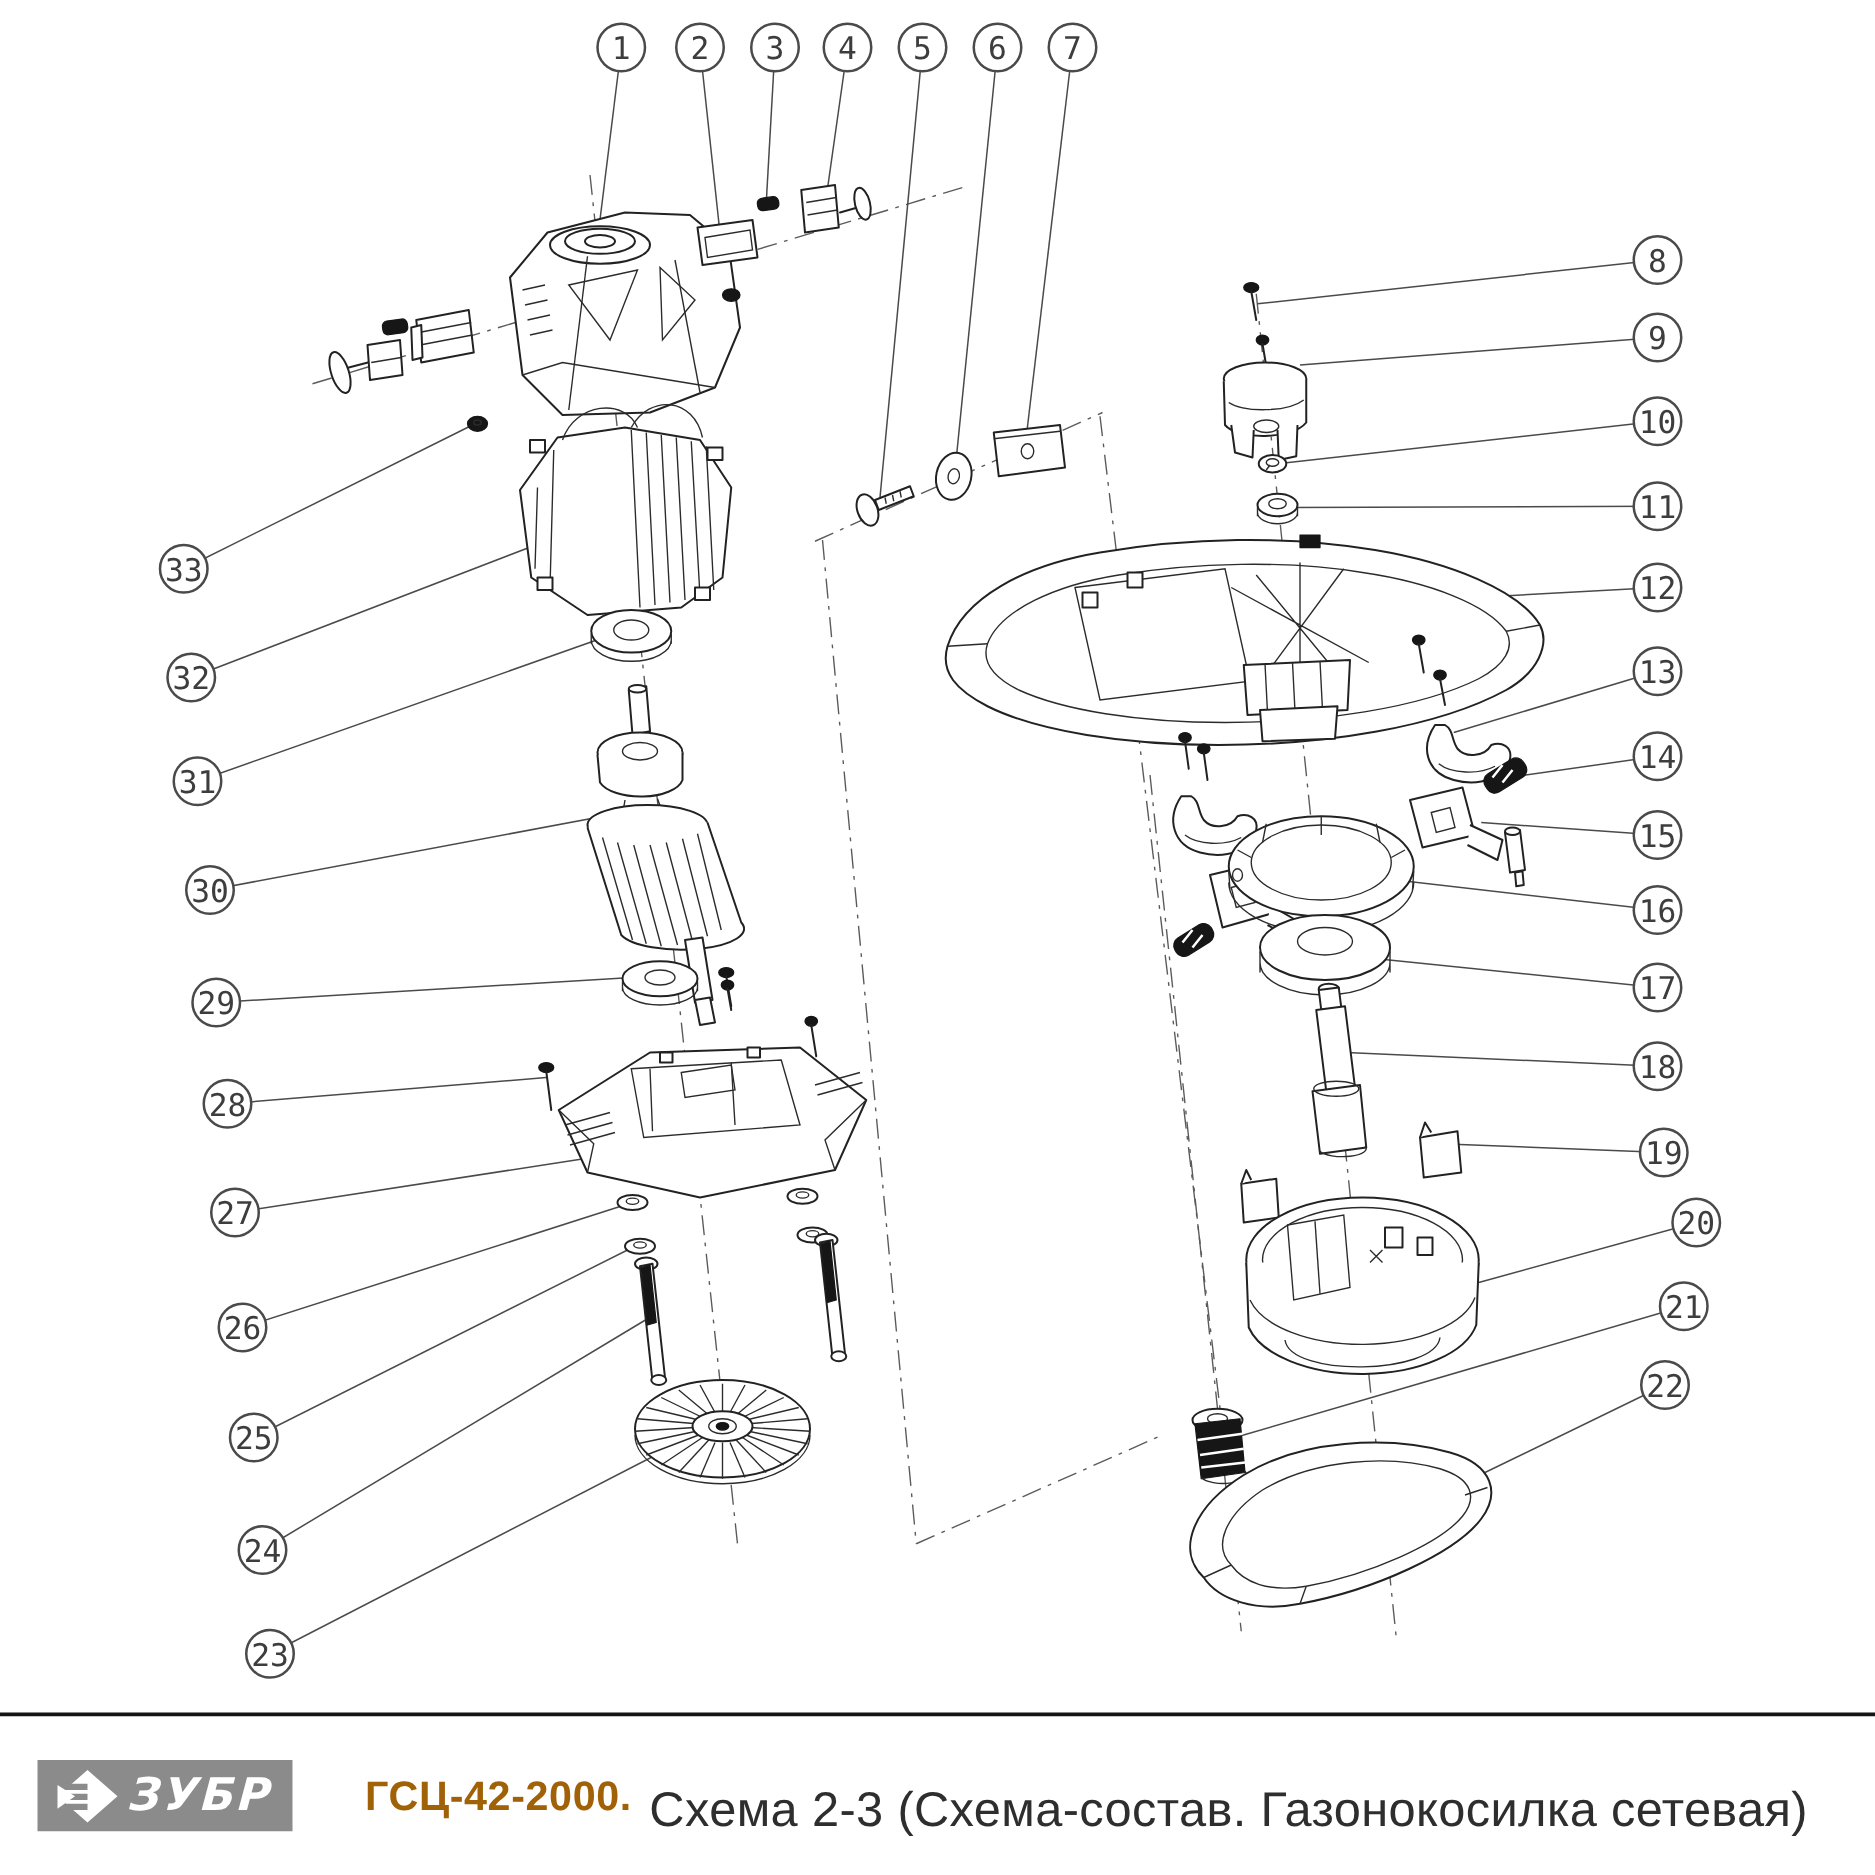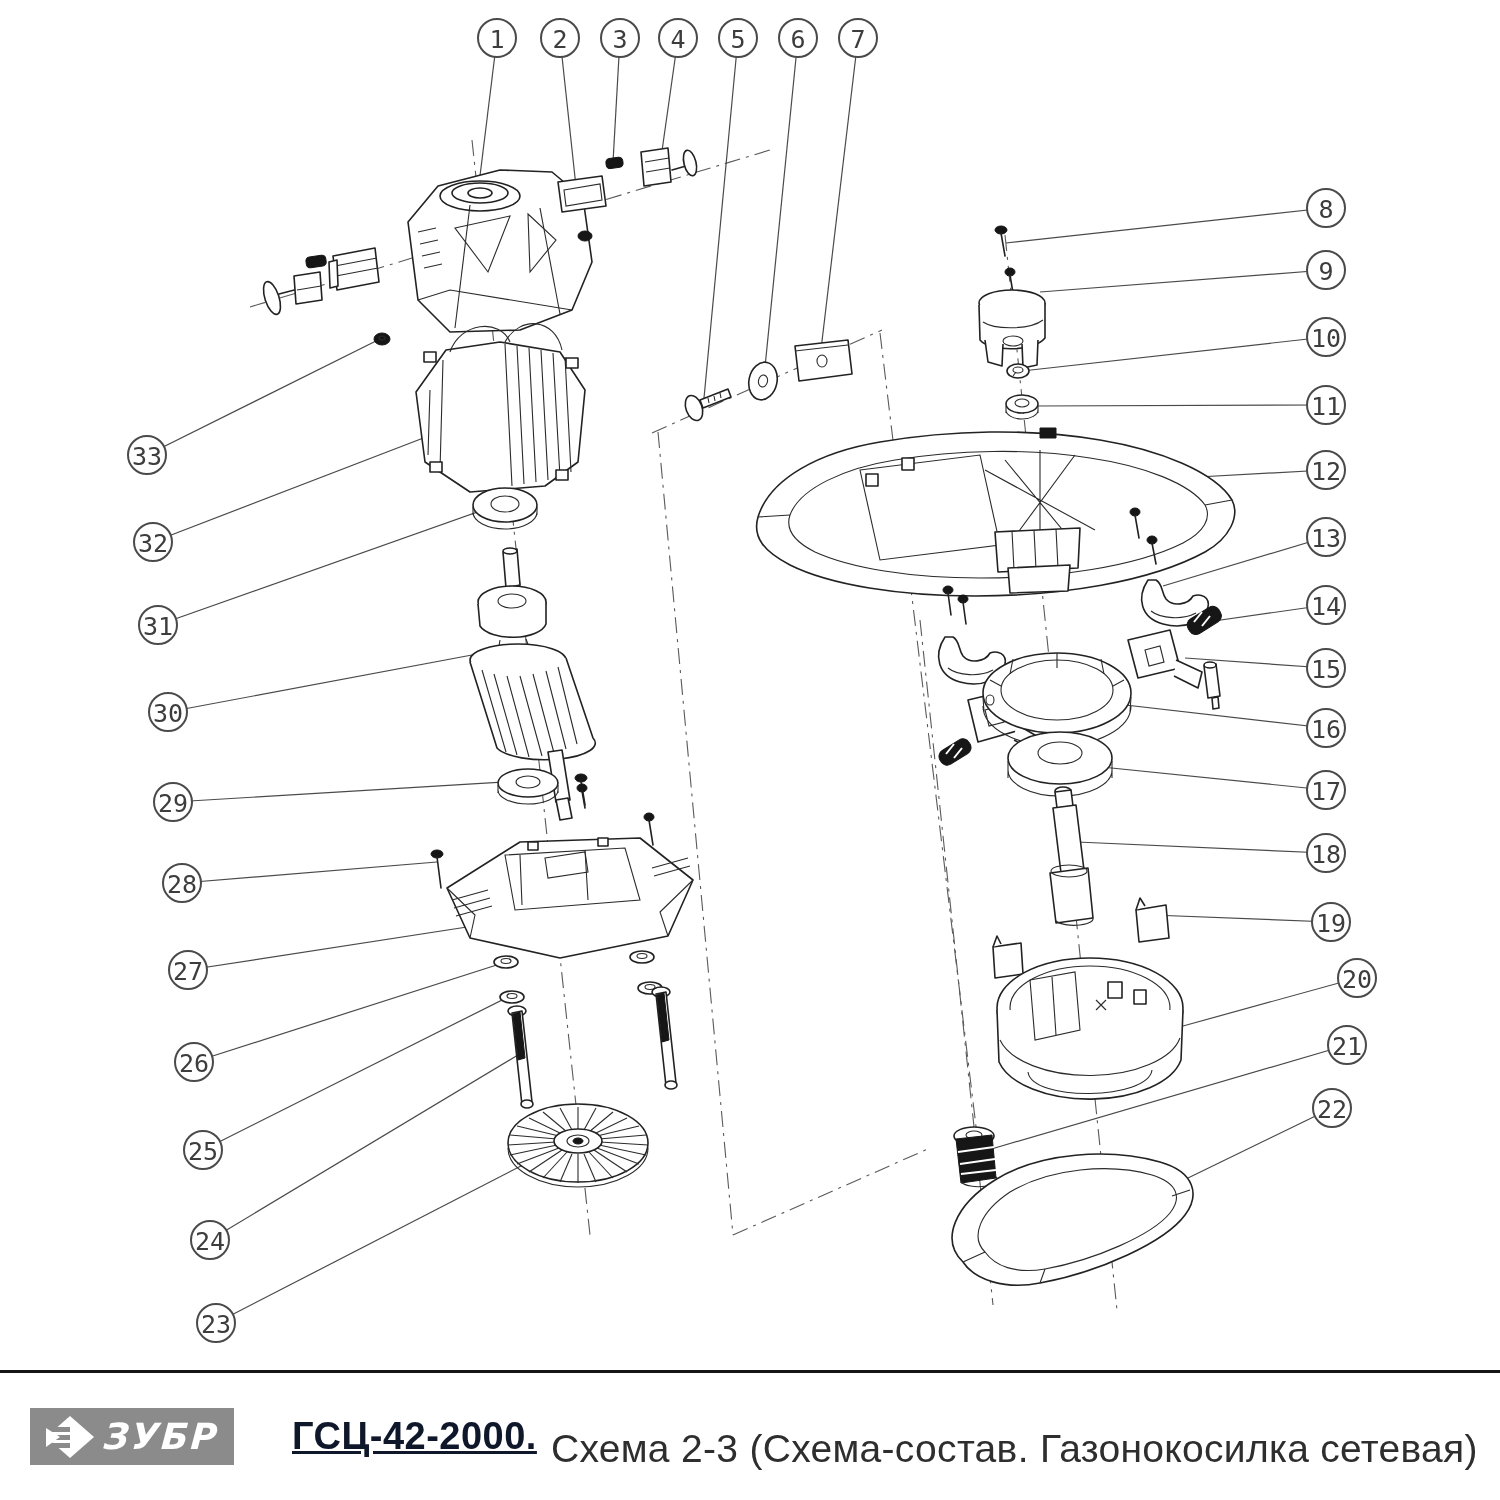--- a/index.html
+++ b/index.html
@@ -16,21 +16,21 @@
   .callout circle{fill:#ffffff;stroke:#4a4a4a;stroke-width:2;}
   .callout text{font-family:"DejaVu Sans Mono","DejaVu Sans",monospace;font-size:25px;fill:#3d3d3d;
                 text-anchor:middle;dominant-baseline:central;}
   
   .footer-rule{position:absolute;left:0;top:1370px;width:1500px;height:0;border-top:3px solid #151515;}
   .logo{position:absolute;left:30px;top:1408px;width:204px;height:57px;background:#8b8b8b;
         display:flex;align-items:center;justify-content:center;gap:8px;}
   .logo-text{color:#ffffff;font-weight:800;font-style:italic;font-size:36px;letter-spacing:2px;
              font-family:"DejaVu Sans", sans-serif;transform:skewX(-4deg);}
   .title{position:absolute;left:292px;top:1408px;height:57px;display:flex;align-items:center;}
-  .title .model{font-size:38px;font-weight:700;color:#0f172a;letter-spacing:0.5px;text-decoration:underline;}
+  .title .model{font-size:33px;font-weight:700;color:#a16207;letter-spacing:0.5px;}
   .title .schema{font-size:39px;font-weight:300;color:#2e2e2e;margin-left:14px;letter-spacing:0.3px;margin-top:24px;}
 </style>
 </head>
 <body>
 
 <div class="page">
 
 <svg class="diagram" width="1500" height="1370" viewBox="0 0 1500 1370">
 
   <g>

